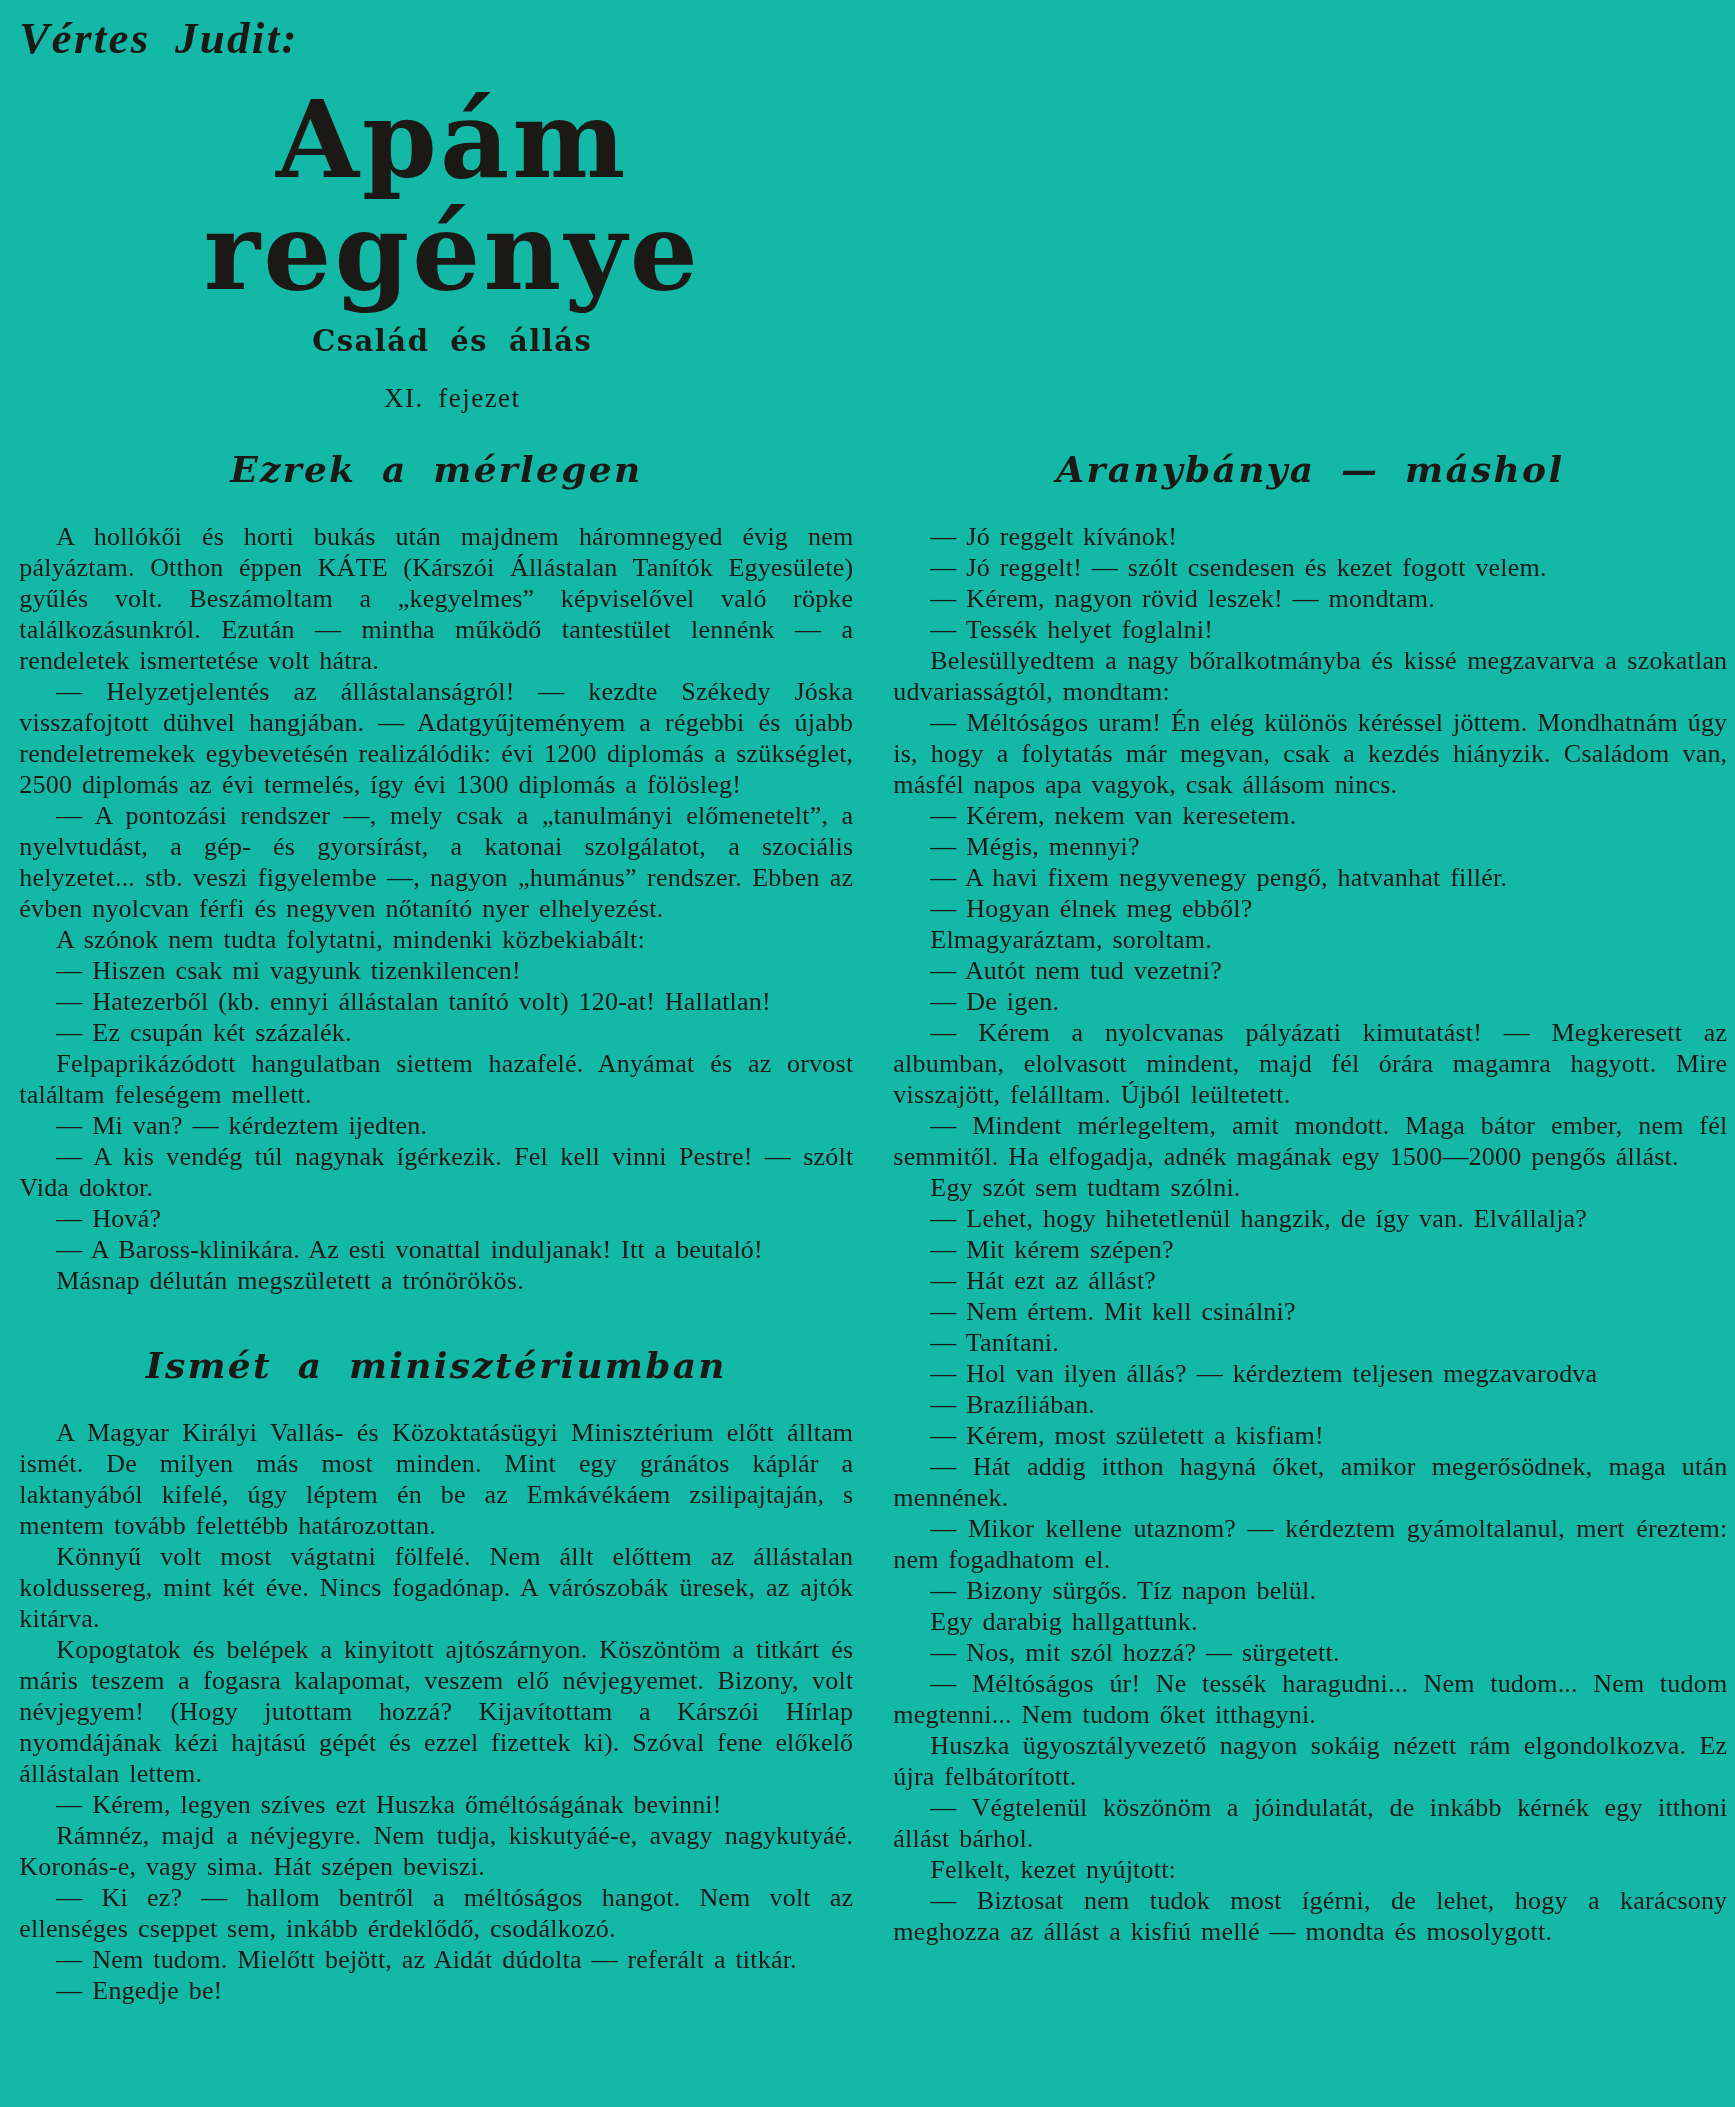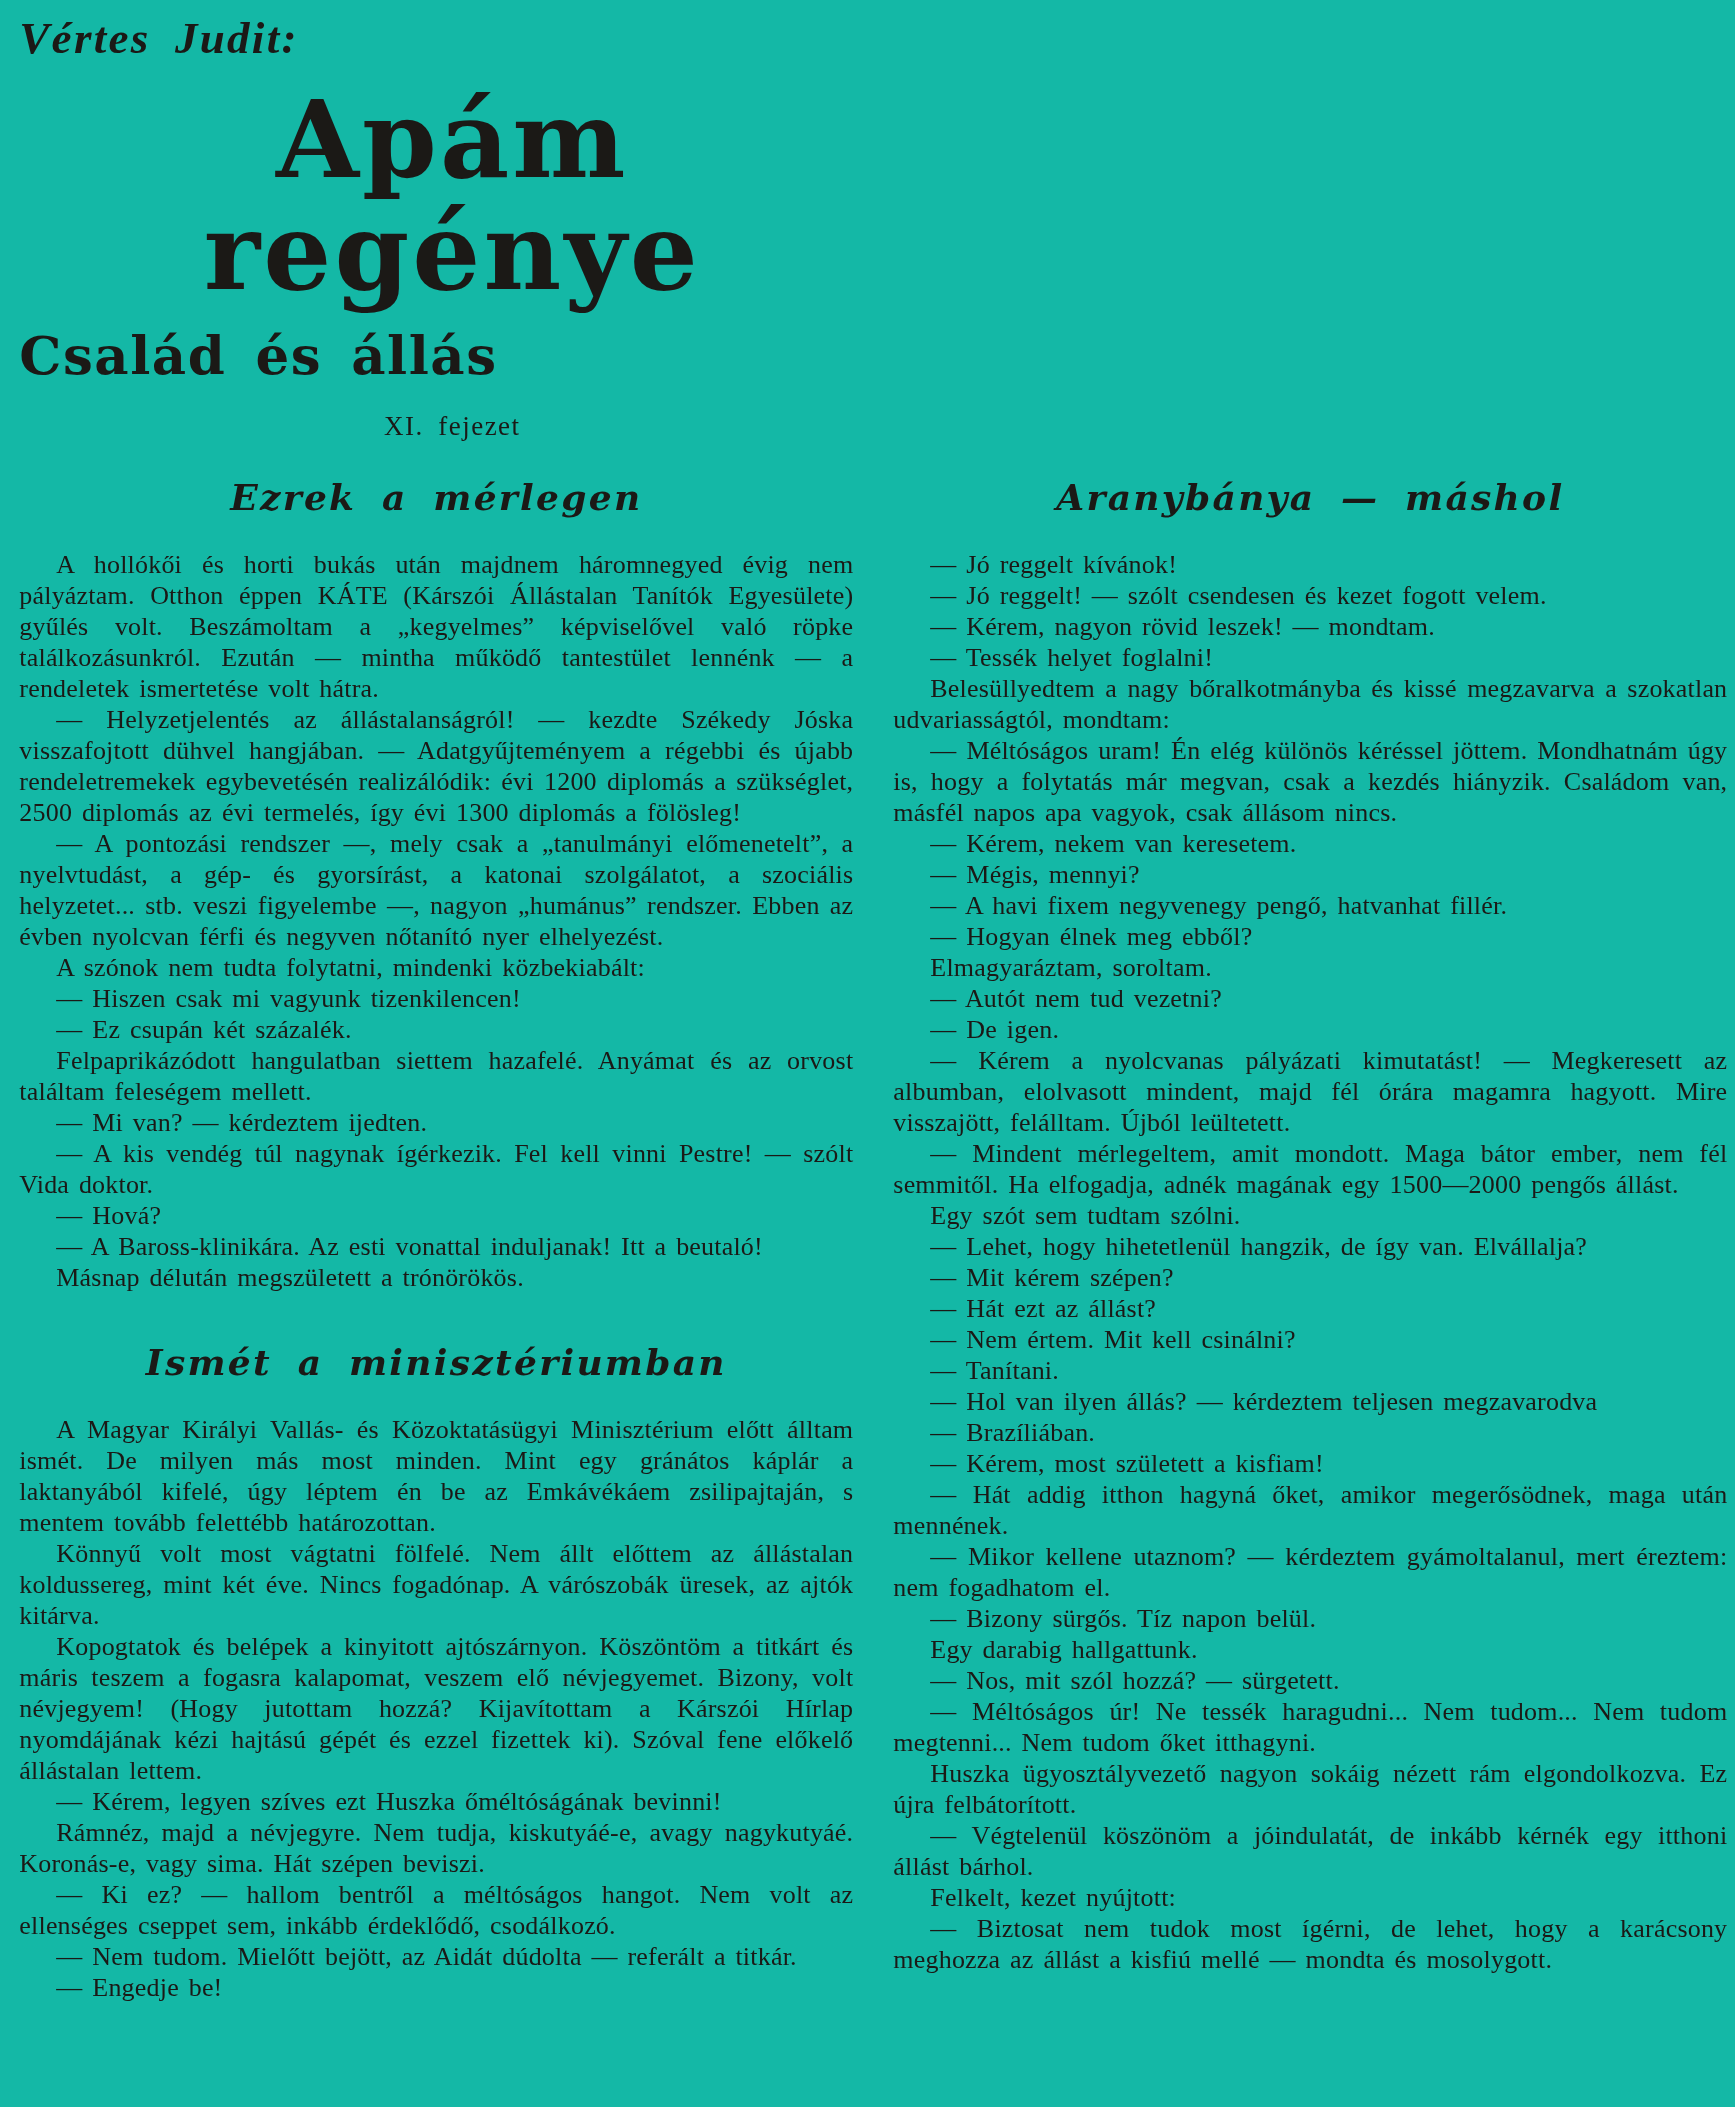--- a/index.html
+++ b/index.html
@@ -36,22 +36,22 @@
     text-align: center;
     font-size: 107px;
     font-weight: bold;
     letter-spacing: 3.1px;
     word-spacing: 20px;
     line-height: 1.05;
     font-family: "DejaVu Serif", "Liberation Serif", serif;
   }
   .subtitle {
     margin: 15.5px 0 0 0;
-    text-align: left;
-    font-size: 53px;
+    text-align: center;
+    font-size: 29px;
     font-weight: bold;
     letter-spacing: 1.5px;
     word-spacing: 9.3px;
     font-family: "DejaVu Serif", "Liberation Serif", serif;
   }
   .chapter {
     margin: 25px 0 0 0;
     text-align: center;
     font-size: 27px;
     letter-spacing: 1.5px;
@@ -104,20 +104,21 @@
   </div>
 
   <div class="columns">
     <div class="col">
         <h3 class="col-heading">Ezrek a mérlegen</h3>
         <p class="para">A hollókői és horti bukás után majdnem háromnegyed évig nem pályáztam. Otthon éppen KÁTE (Kárszói Állástalan Tanítók Egyesülete) gyűlés volt. Beszámoltam a „kegyelmes” képviselővel való röpke találkozásunkról. Ezután — mintha működő tantestület lennénk — a rendeletek ismertetése volt hátra.</p>
         <p class="para">— Helyzetjelentés az állástalanságról! — kezdte Székedy Jóska visszafojtott dühvel hangjában. — Adatgyűjteményem a régebbi és újabb rendeletremekek egybevetésén realizálódik: évi 1200 diplomás a szükséglet, 2500 diplomás az évi termelés, így évi 1300 diplomás a fölösleg!</p>
         <p class="para">— A pontozási rendszer —, mely csak a „tanulmányi előmenetelt”, a nyelvtudást, a gép- és gyorsírást, a katonai szolgálatot, a szociális helyzetet... stb. veszi figyelembe —, nagyon „humánus” rendszer. Ebben az évben nyolcvan férfi és negyven nőtanító nyer elhelyezést.</p>
         <p class="para">A szónok nem tudta folytatni, mindenki közbekiabált:</p>
         <p class="para">— Hiszen csak mi vagyunk tizenkilencen!</p>
+        <p class="para">— Hatezerből (kb. ennyi állástalan tanító volt) 120-at! Hallatlan!</p>
         <p class="para">— Ez csupán két százalék.</p>
         <p class="para">Felpaprikázódott hangulatban siettem hazafelé. Anyámat és az orvost találtam feleségem mellett.</p>
         <p class="para">— Mi van? — kérdeztem ijedten.</p>
         <p class="para">— A kis vendég túl nagynak ígérkezik. Fel kell vinni Pestre! — szólt Vida doktor.</p>
         <p class="para">— Hová?</p>
         <p class="para">— A Baross-klinikára. Az esti vonattal induljanak! Itt a beutaló!</p>
         <p class="para">Másnap délután megszületett a trónörökös.</p>
         <h3 class="col-heading">Ismét a minisztériumban</h3>
         <p class="para">A Magyar Királyi Vallás- és Közoktatásügyi Minisztérium előtt álltam ismét. De milyen más most minden. Mint egy gránátos káplár a laktanyából kifelé, úgy léptem én be az Emkávékáem zsilipajtaján, s mentem tovább felettébb határozottan.</p>
         <p class="para">Könnyű volt most vágtatni fölfelé. Nem állt előttem az állástalan koldussereg, mint két éve. Nincs fogadónap. A várószobák üresek, az ajtók kitárva.</p>

